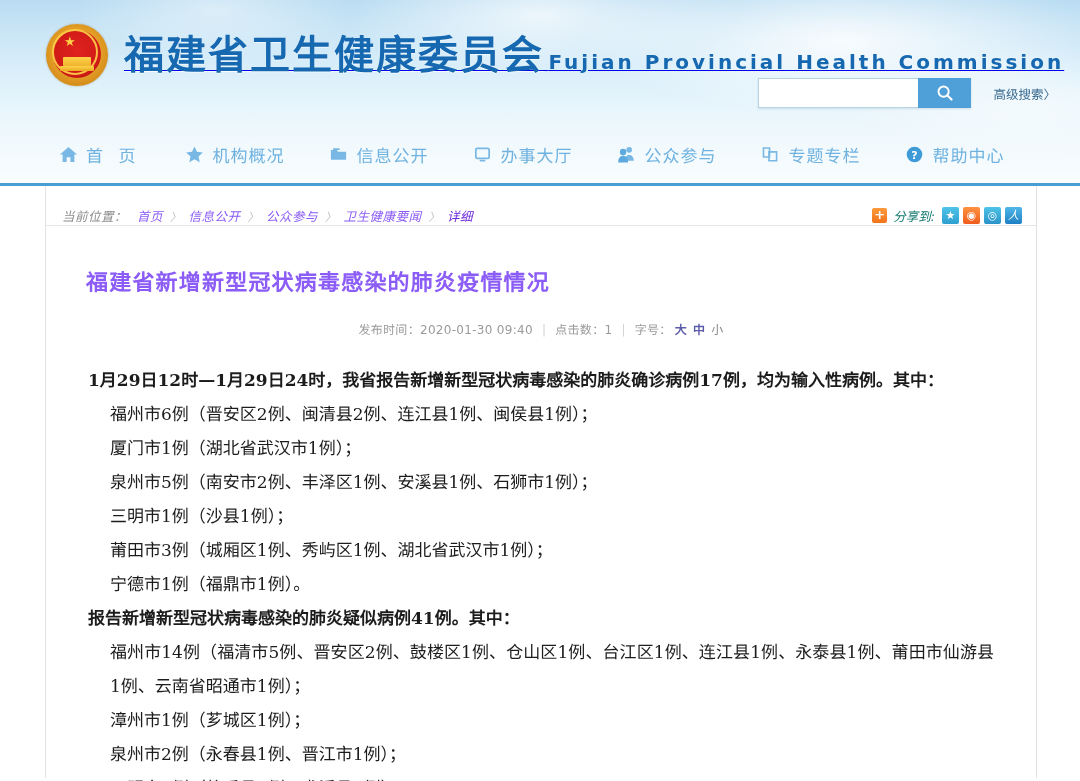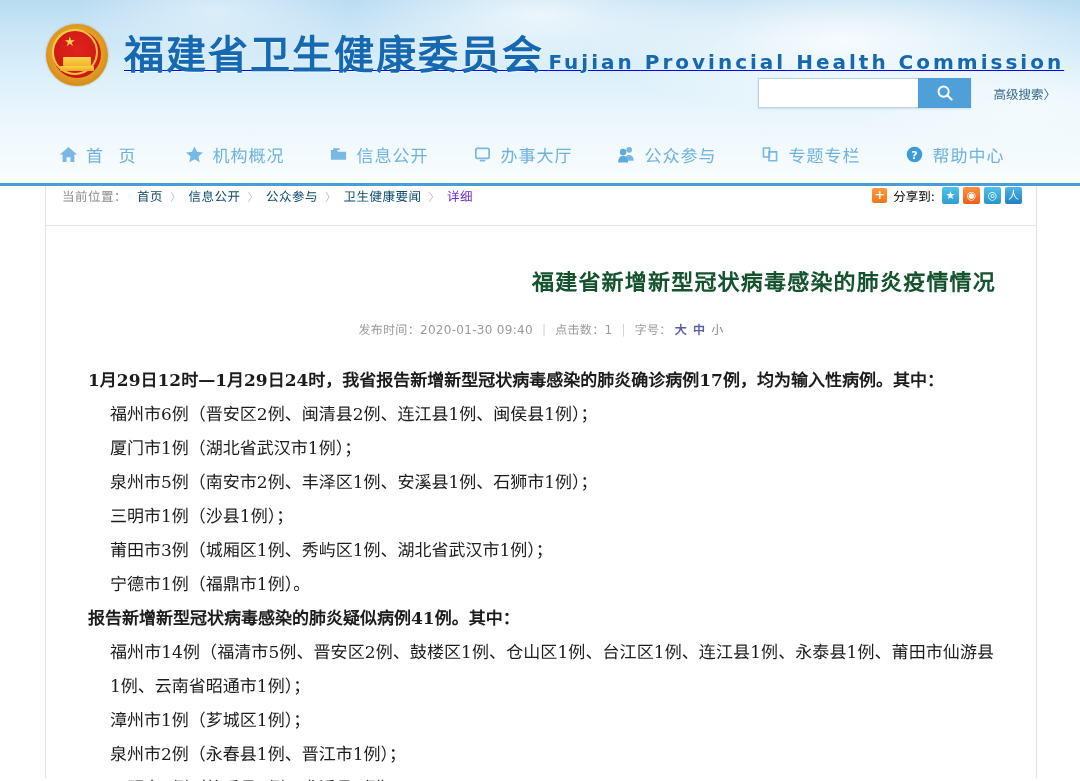--- a/index.html
+++ b/index.html
@@ -233,36 +233,37 @@
     border-left: 1px solid #e2e2e2;
     border-right: 1px solid #e2e2e2;
     box-sizing: border-box;
     background: #fff;
   }
 
   .breadcrumb-bar {
     height: 40px;
     border-bottom: 1px solid #e6e6e6;
     display: flex;
-    align-items: flex-start;
+    align-items: flex-end;
     justify-content: space-between;
     padding: 0 10px 0 16px;
     box-sizing: border-box;
+    font-style: italic;
   }
   .breadcrumb {
     display: flex;
     align-items: center;
     font-family: "DejaVu Sans", sans-serif;
     font-size: 12.5px;
     color: #8d8d8d;
     letter-spacing: .5px;
   }
   .bc-label { margin-right: 10px; }
   .bc-link {
-    color: #0c4a6e;
+    color: #8b5cf6;
     text-decoration: none;
   }
   .bc-sep {
     margin: 0 7px;
     color: #bdbdbd;
     font-size: 11px;
   }
   .bc-current { color: #6d28d9; }
 
   .share-bar {
@@ -277,21 +278,21 @@
     font-size: 13px;
     line-height: 14px;
     text-align: center;
     font-weight: bold;
     margin-right: 6px;
     font-family: "DejaVu Sans", sans-serif;
   }
   .share-label {
     font-family: "DejaVu Sans", sans-serif;
     font-size: 12.5px;
-    color: #000000;
+    color: #0f766e;
     margin-right: 7px;
   }
   .share-icon {
     width: 17px; height: 17px;
     border-radius: 2px;
     margin-right: 4px;
     display: flex;
     align-items: center;
     justify-content: center;
     font-size: 11px;
@@ -302,25 +303,25 @@
   .si-fav   { background: linear-gradient(to bottom,#4fc3e8,#2f9fd0); }
   .si-weibo { background: linear-gradient(to bottom,#ff9340,#ef5c1c); }
   .si-qq    { background: linear-gradient(to bottom,#4fc3e8,#2a93c9); }
   .si-renren{ background: linear-gradient(to bottom,#4fb8e8,#1f7fc4); }
 
   
   .article {
     padding: 0;
   }
   .article-title {
-    text-align: right;
+    text-align: left;
     font-family: "DejaVu Sans", "Liberation Sans", sans-serif;
     font-size: 22px;
     font-weight: bold;
-    color: #14532d;
+    color: #8b5cf6;
     letter-spacing: 1.2px;
     margin: 0;
     padding: 42px 40px 0;
     line-height: 1.4;
   }
   .article-meta {
     text-align: center;
     font-family: "DejaVu Sans", sans-serif;
     font-size: 12px;
     color: #9a9a9a;

